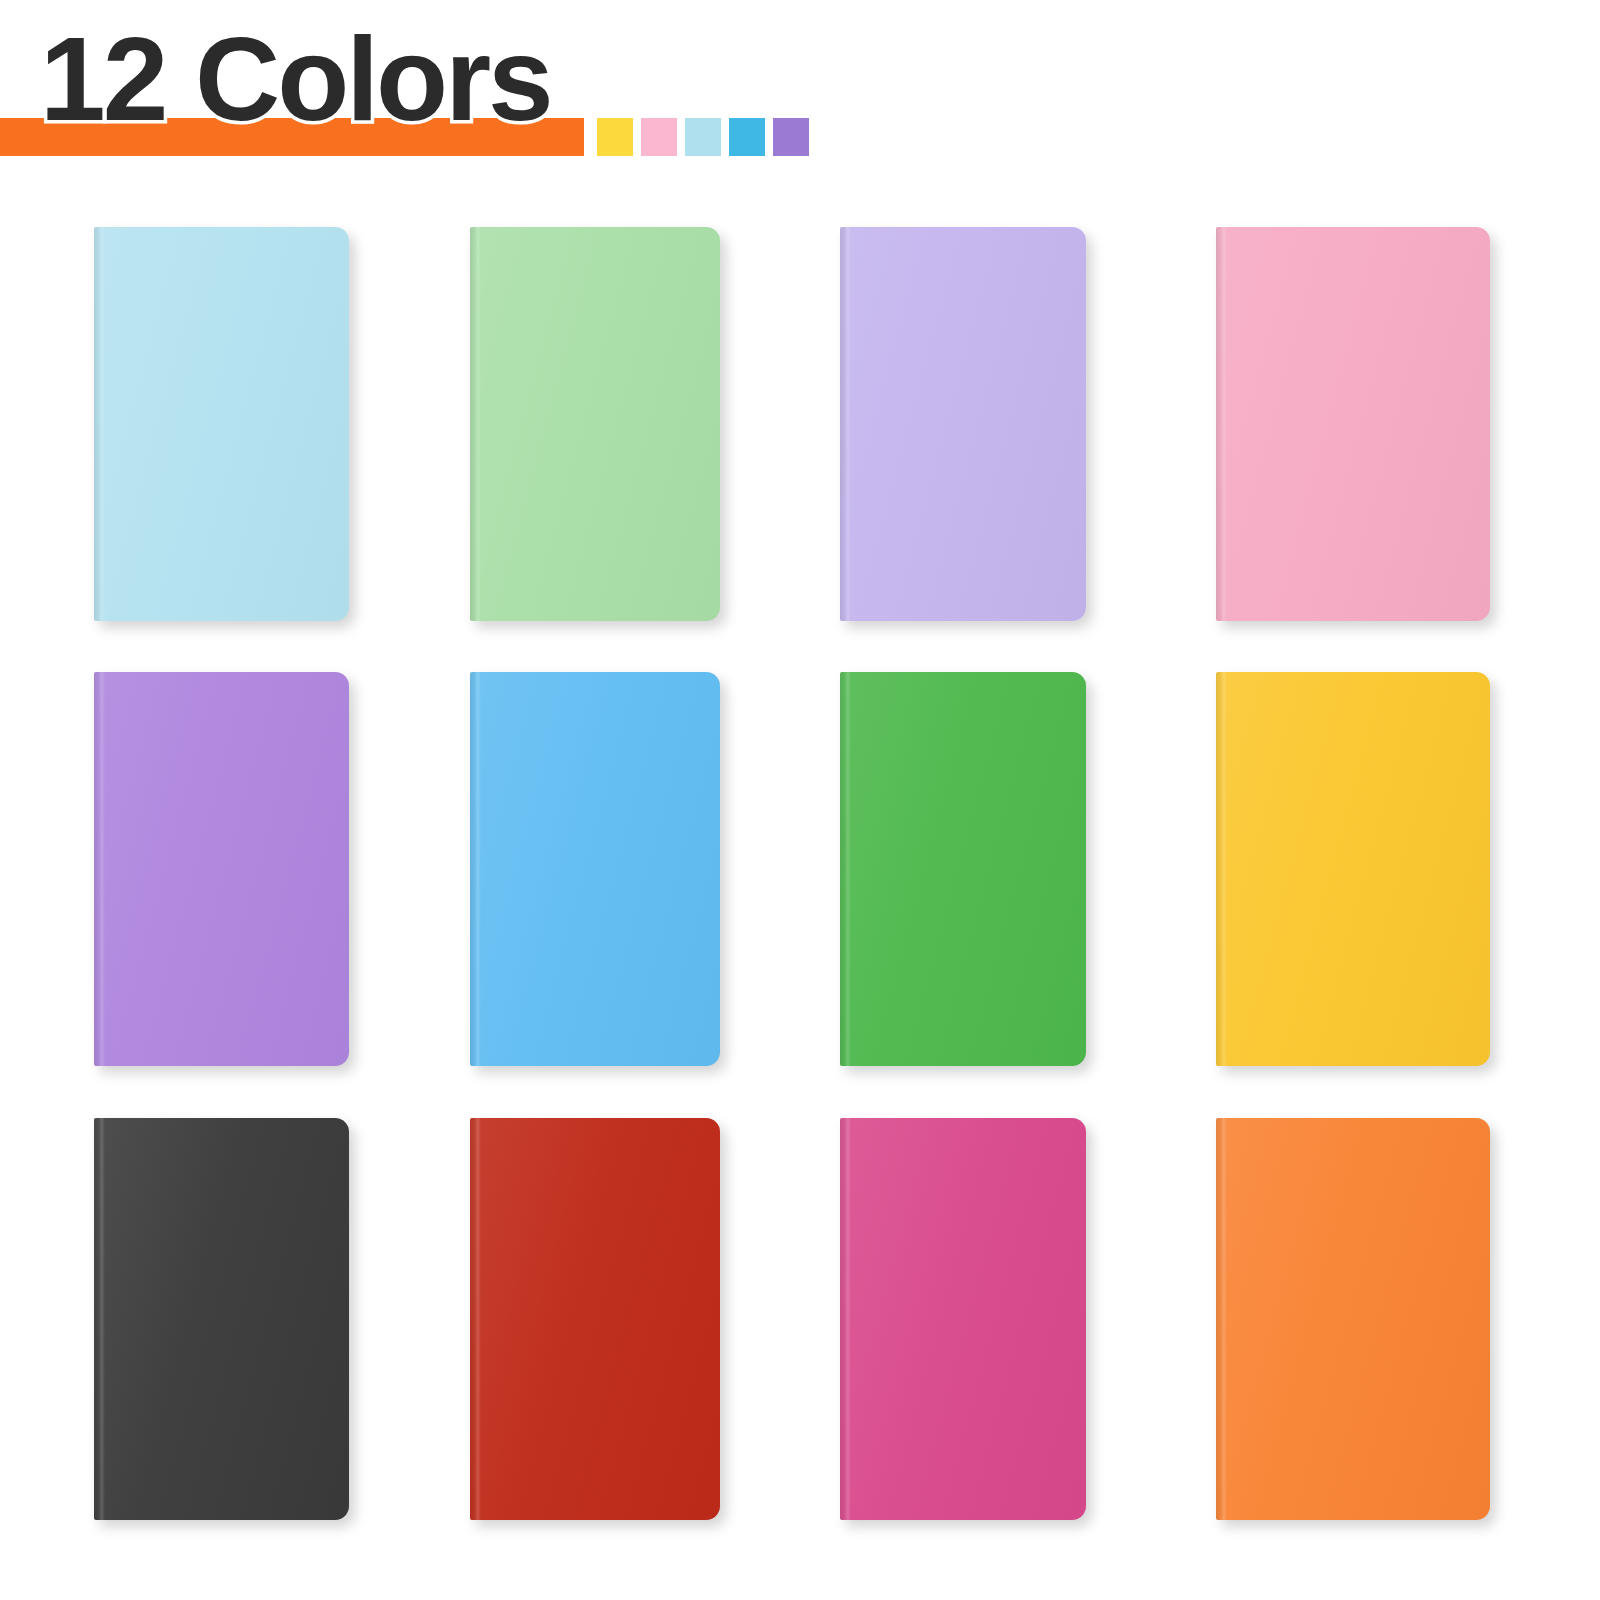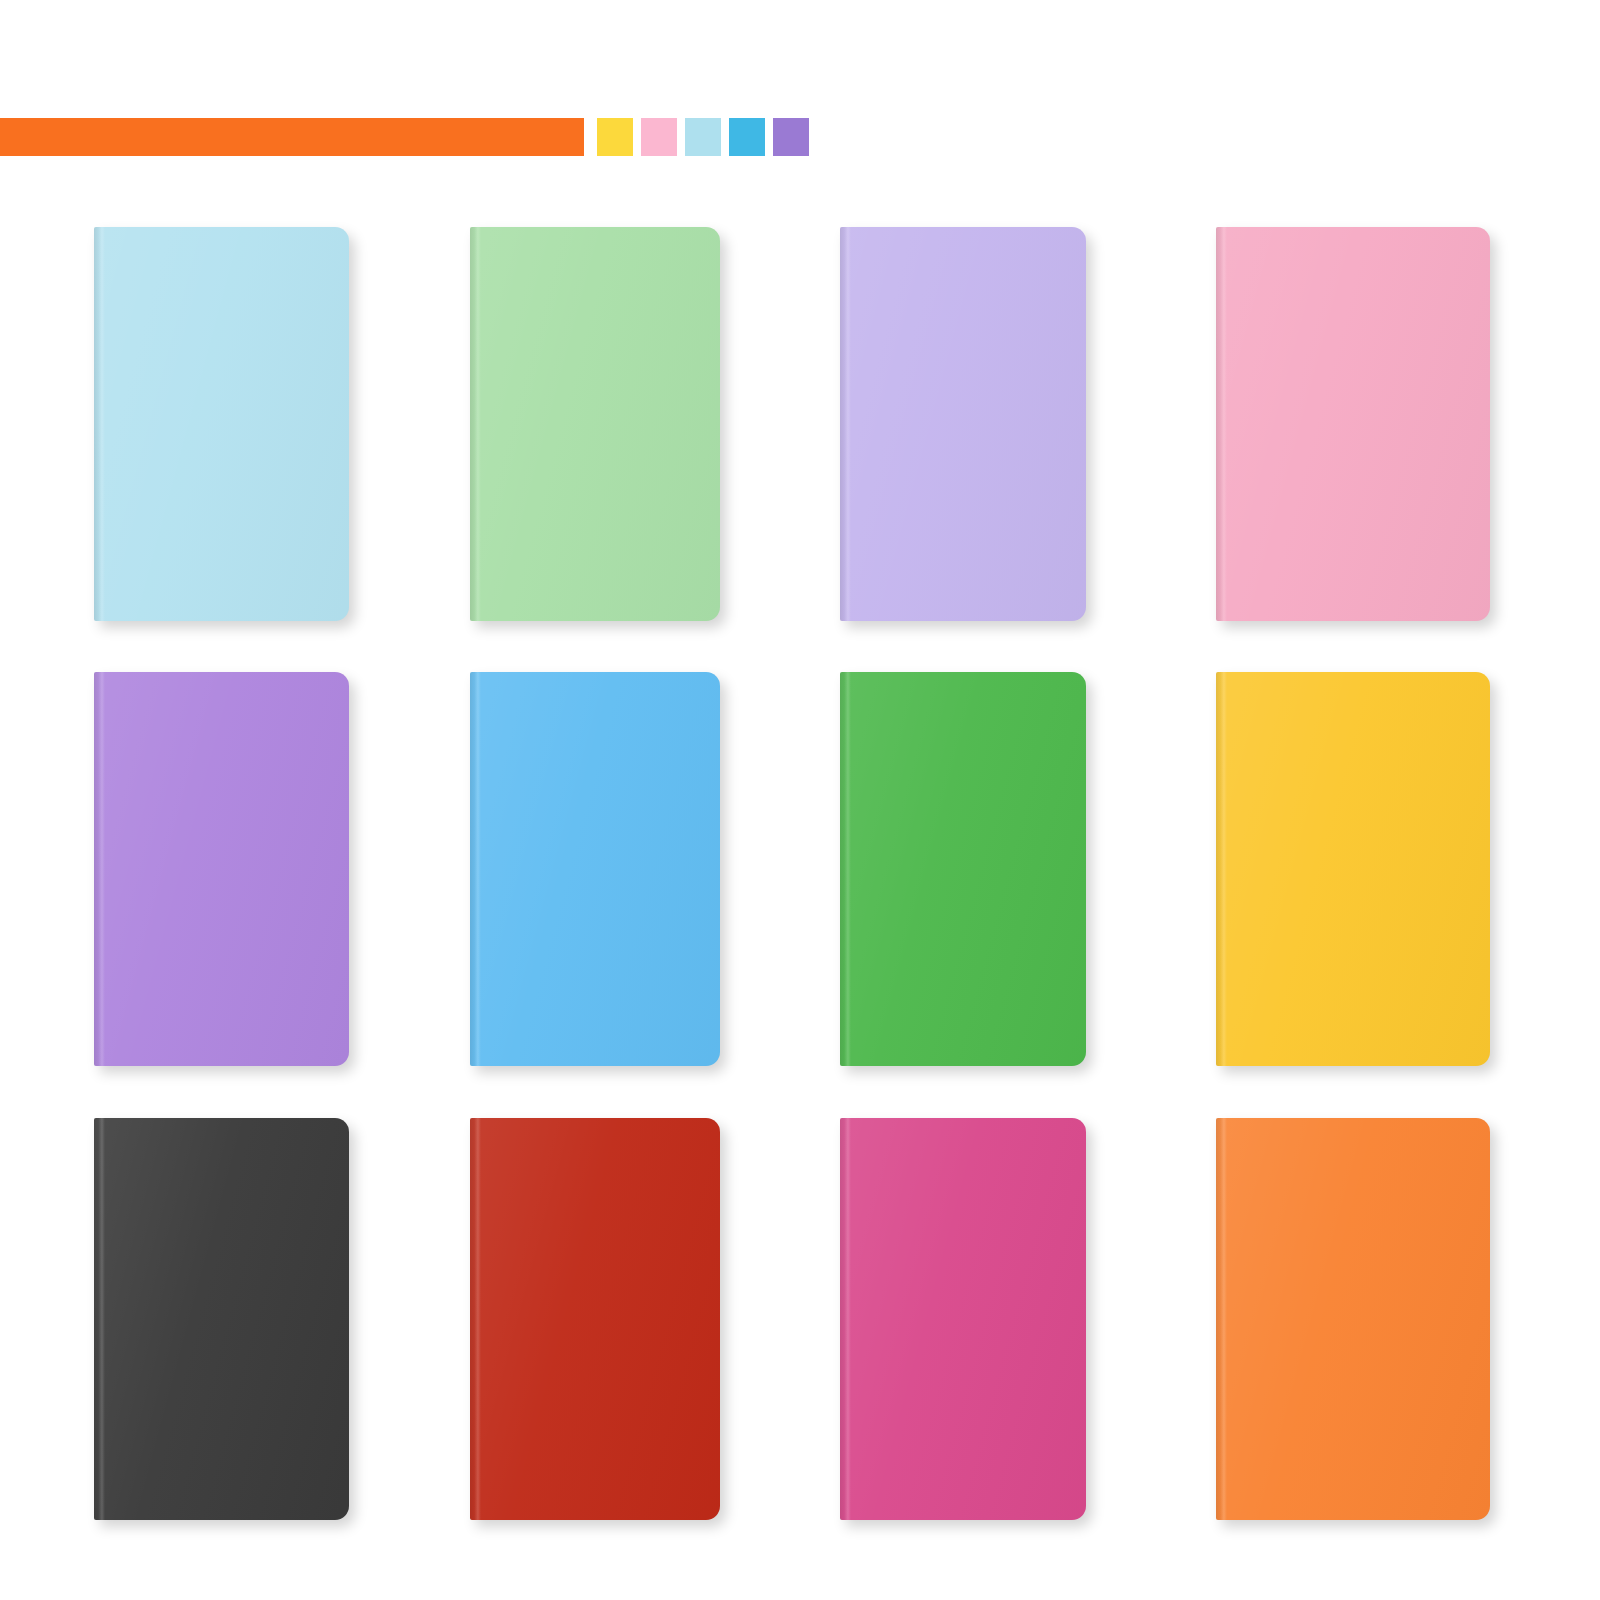--- a/index.html
+++ b/index.html
@@ -118,20 +118,21 @@
       rgba(255,255,255,0.03) 42%,
       rgba(0,0,0,0.025) 100%);
     pointer-events: none;
   }
 </style>
 </head>
 <body style="background: rgb(255, 255, 255);">
 
 <div id="header-banner">
   <div id="header-orange-bar" style="background: rgb(249, 112, 31);"></div>
+  <h1 id="header-title" style="color: rgb(43, 43, 43); -webkit-text-stroke-color: rgb(255, 255, 255);">12 Colors</h1>
   <div id="swatch-strip">
     <div class="swatch" style="background: rgb(252, 217, 60);"></div>
     <div class="swatch" style="background: rgb(251, 183, 208);"></div>
     <div class="swatch" style="background: rgb(174, 224, 238);"></div>
     <div class="swatch" style="background: rgb(63, 184, 229);"></div>
     <div class="swatch" style="background: rgb(154, 122, 211);"></div>
   </div>
 </div>
 
 <div id="notebook-grid">

